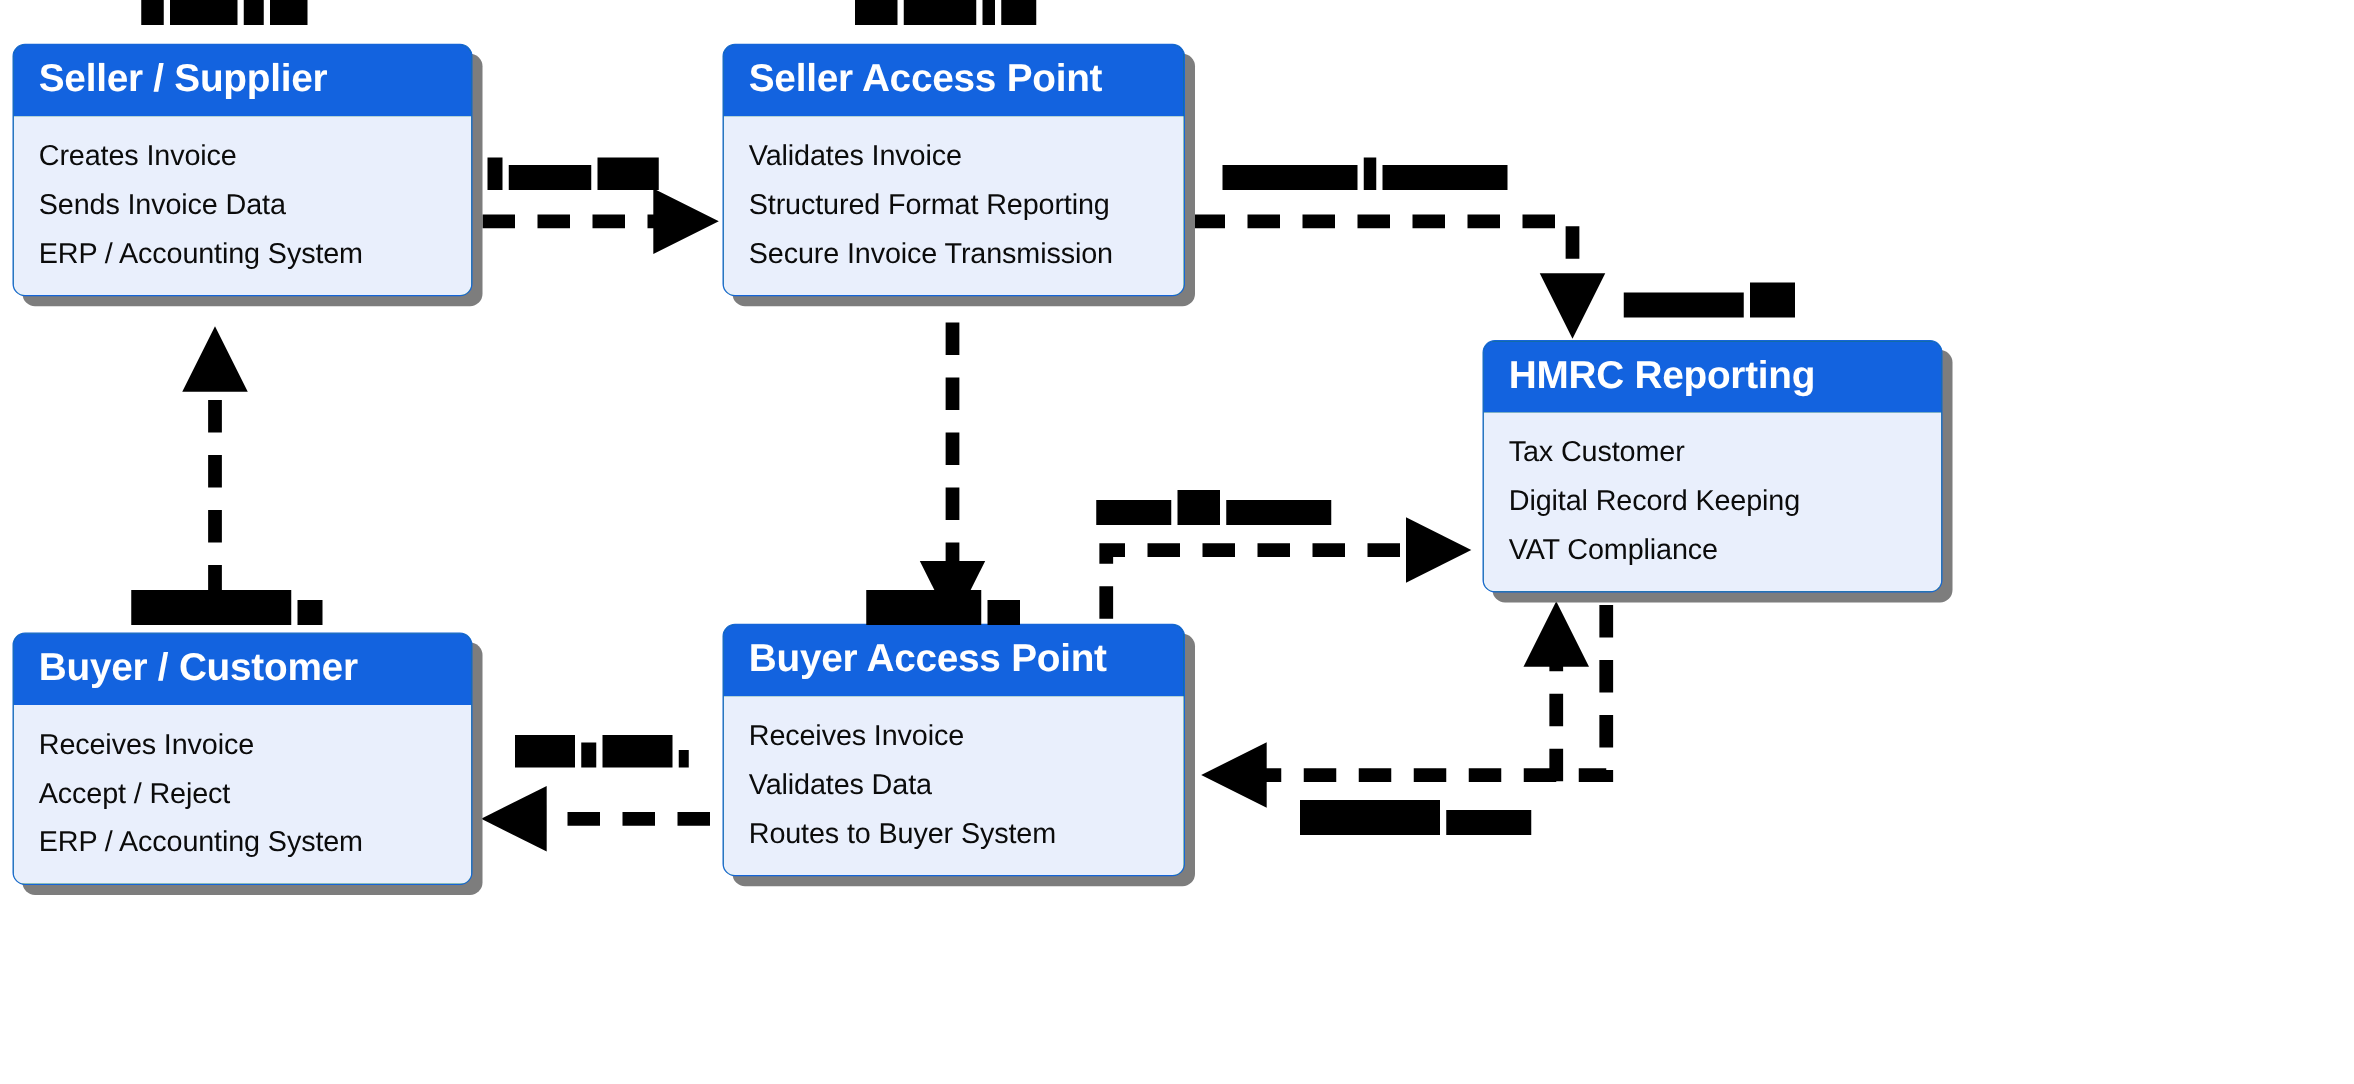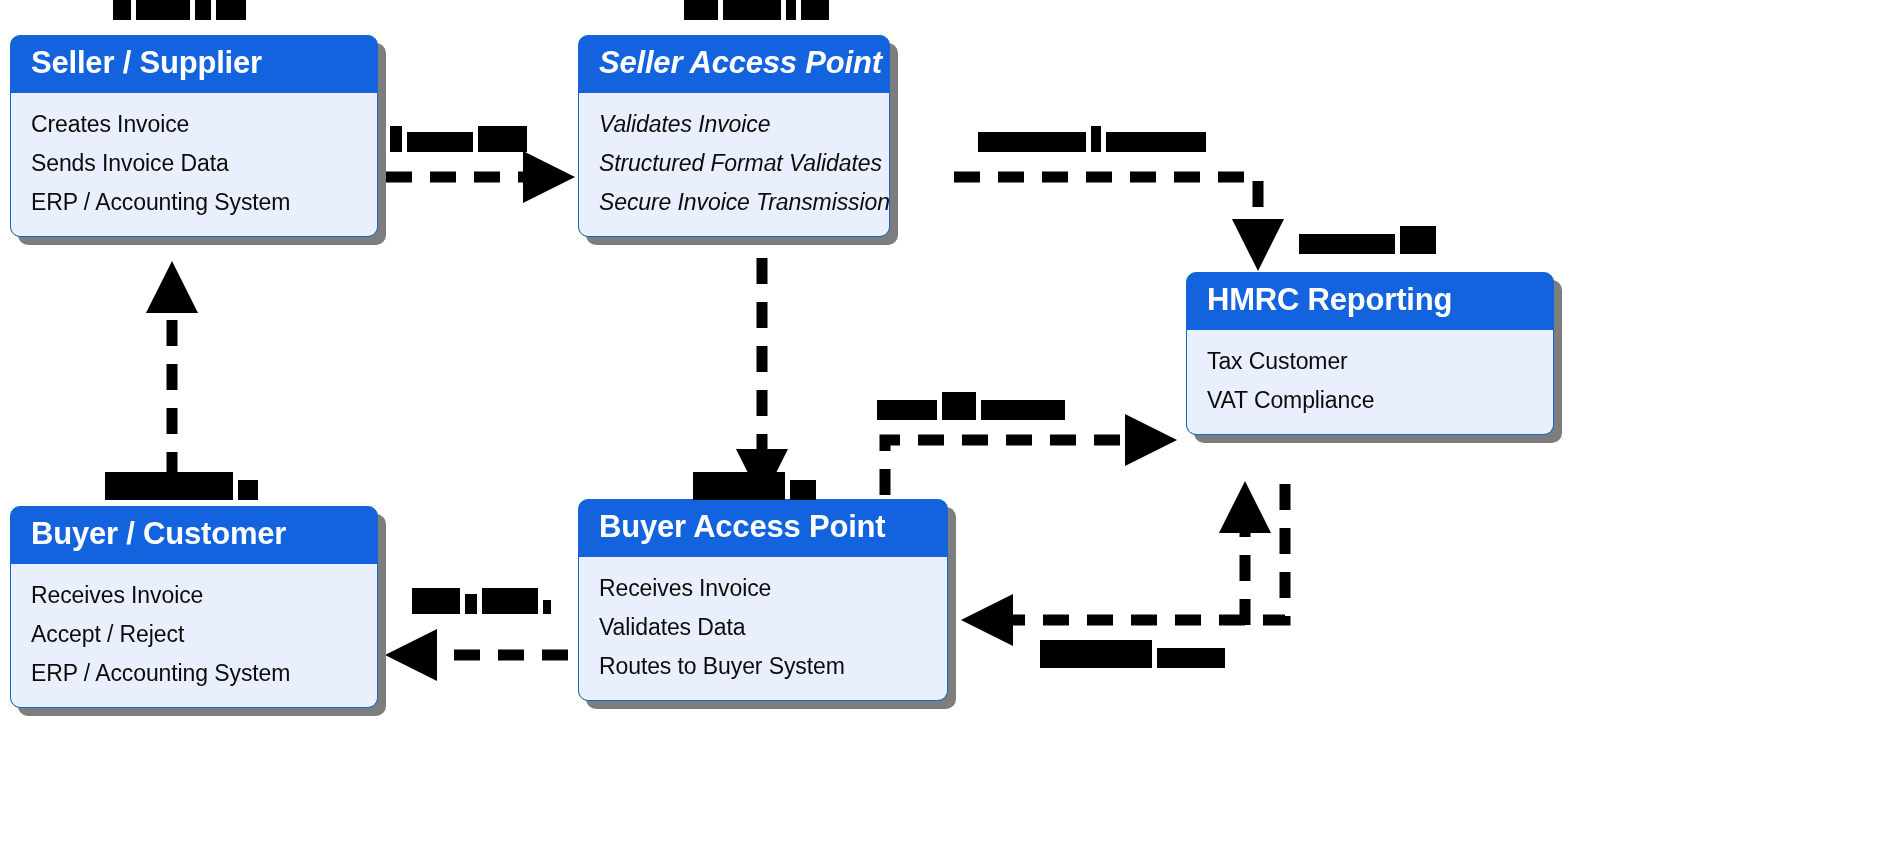--- a/index.html
+++ b/index.html
@@ -179,33 +179,34 @@
 
   <div class="node" style="left:10px; top:35px; width:368px;">
     <div class="node-header">Seller / Supplier</div>
     <div class="node-body">
       <div class="line">Creates Invoice</div>
       <div class="line">Sends Invoice Data</div>
       <div class="line">ERP / Accounting System</div>
     </div>
   </div>
 
-  <div class="node" style="left:578px; top:35px; width:312px;font-style:italic;">
+  <div class="node" style="left:578px; top:35px; width:370px;">
     <div class="node-header">Seller Access Point</div>
     <div class="node-body">
       <div class="line">Validates Invoice</div>
-      <div class="line">Structured Format Validates</div>
+      <div class="line">Structured Format Reporting</div>
       <div class="line">Secure Invoice Transmission</div>
     </div>
   </div>
 
   <div class="node" style="left:1186px; top:272px; width:368px;">
     <div class="node-header">HMRC Reporting</div>
     <div class="node-body">
       <div class="line">Tax Customer</div>
+      <div class="line">Digital Record Keeping</div>
       <div class="line">VAT Compliance</div>
     </div>
   </div>
 
   <div class="node" style="left:10px; top:506px; width:368px;">
     <div class="node-header">Buyer / Customer</div>
     <div class="node-body">
       <div class="line">Receives Invoice</div>
       <div class="line">Accept / Reject</div>
       <div class="line">ERP / Accounting System</div>

